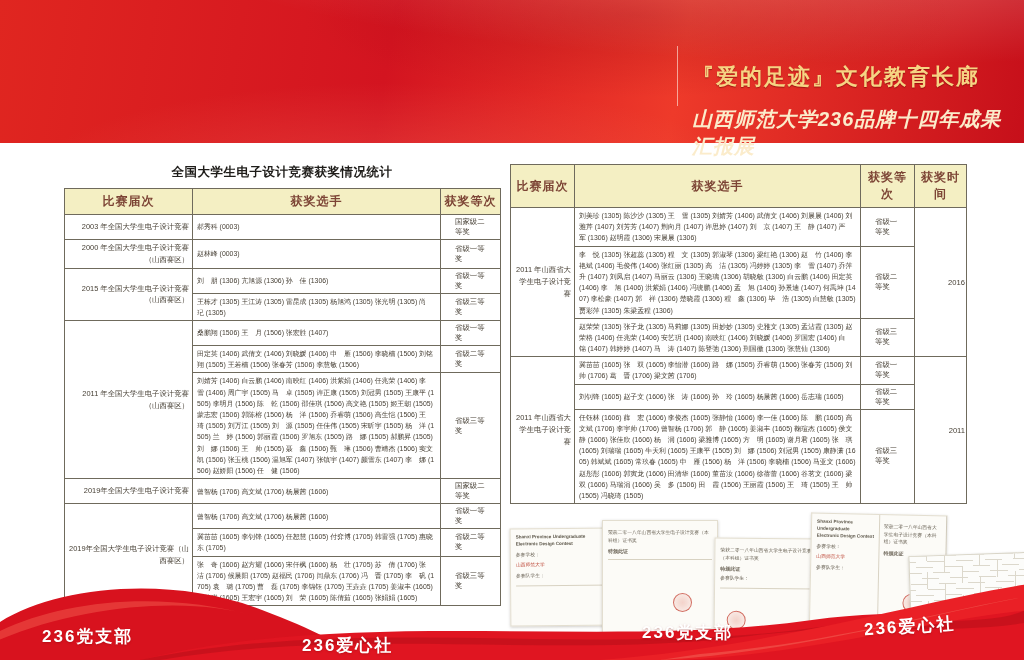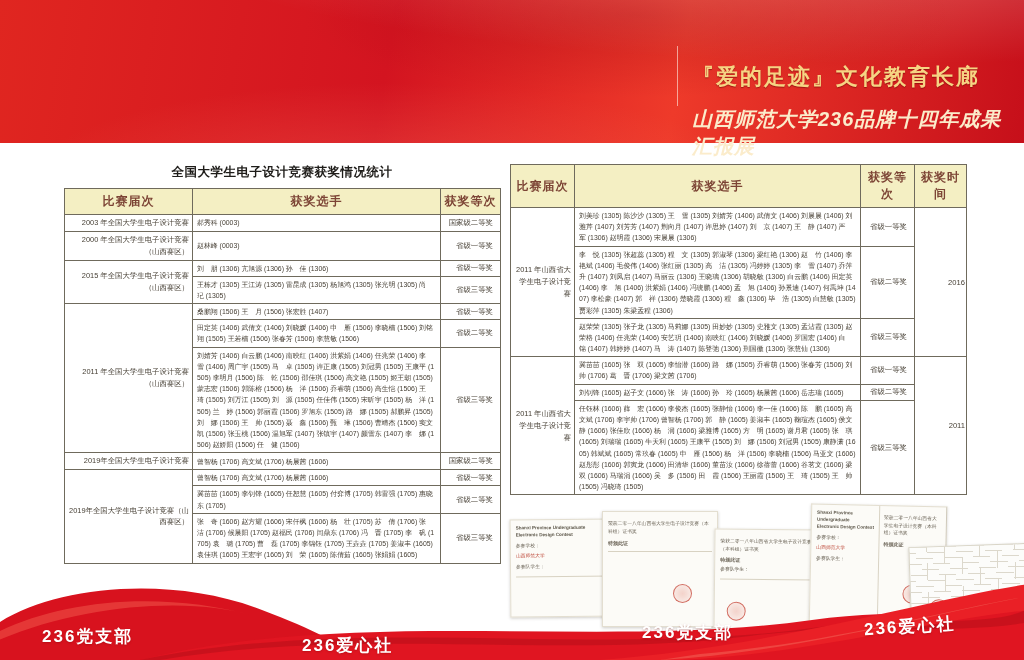--- a/index.html
+++ b/index.html
@@ -27,21 +27,21 @@
   #left-panel{left:64px;width:436px;}
   #right-panel{left:510px;width:456px;}
   .table-title{text-align:center;font-size:12.5px;font-weight:bold;color:#1f1d1a;margin:0 0 7px 0;letter-spacing:.5px;}
 
   table.award-table{border-collapse:collapse;width:100%;table-layout:fixed;background:#fff;}
   table.award-table th,table.award-table td{border:1px solid #6f6a5c;}
   table.award-table{border:1px solid #44413a;}
   table.award-table th{background:#f4efc3;color:#7c4435;font-weight:bold;font-size:12px;padding:4px 1px;letter-spacing:1px;}
   td.comp{font-size:7.4px;text-align:right;color:#453e33;padding:2px 3px;line-height:1.6;}
   td.winners{font-size:6.9px;text-align:left;color:#453e33;padding:2px 4px;line-height:1.62;word-break:break-all;}
-  td.award{font-size:7.4px;text-align:right;color:#453e33;padding:2px 7px;}
+  td.award{font-size:7.4px;text-align:left;color:#453e33;padding:2px 14px;}
   td.year{font-size:7.6px;text-align:right;color:#453e33;}
 
   
   #certs{position:relative;width:456px;height:142px;margin-top:8px;}
   .cert{position:absolute;background:#fcfbf7;border:1px solid #e3ded0;box-shadow:0 1px 3px rgba(60,50,40,.25);
     padding:5px 5px;color:#7b7566;overflow:hidden;}
   .cert .en{font-size:4.6px;font-weight:bold;color:#5d574a;line-height:1.5;}
   .cert .zh{font-size:4.8px;line-height:1.6;color:#6e675a;margin-top:3px;}
   .cert .zh-title{font-size:5px;color:#6e675a;margin-top:4px;font-weight:bold;}
   .cert .sig{margin-top:5px;border-top:1px solid #d8d2c2;padding-top:2px;font-size:4.2px;color:#9a9384;}

